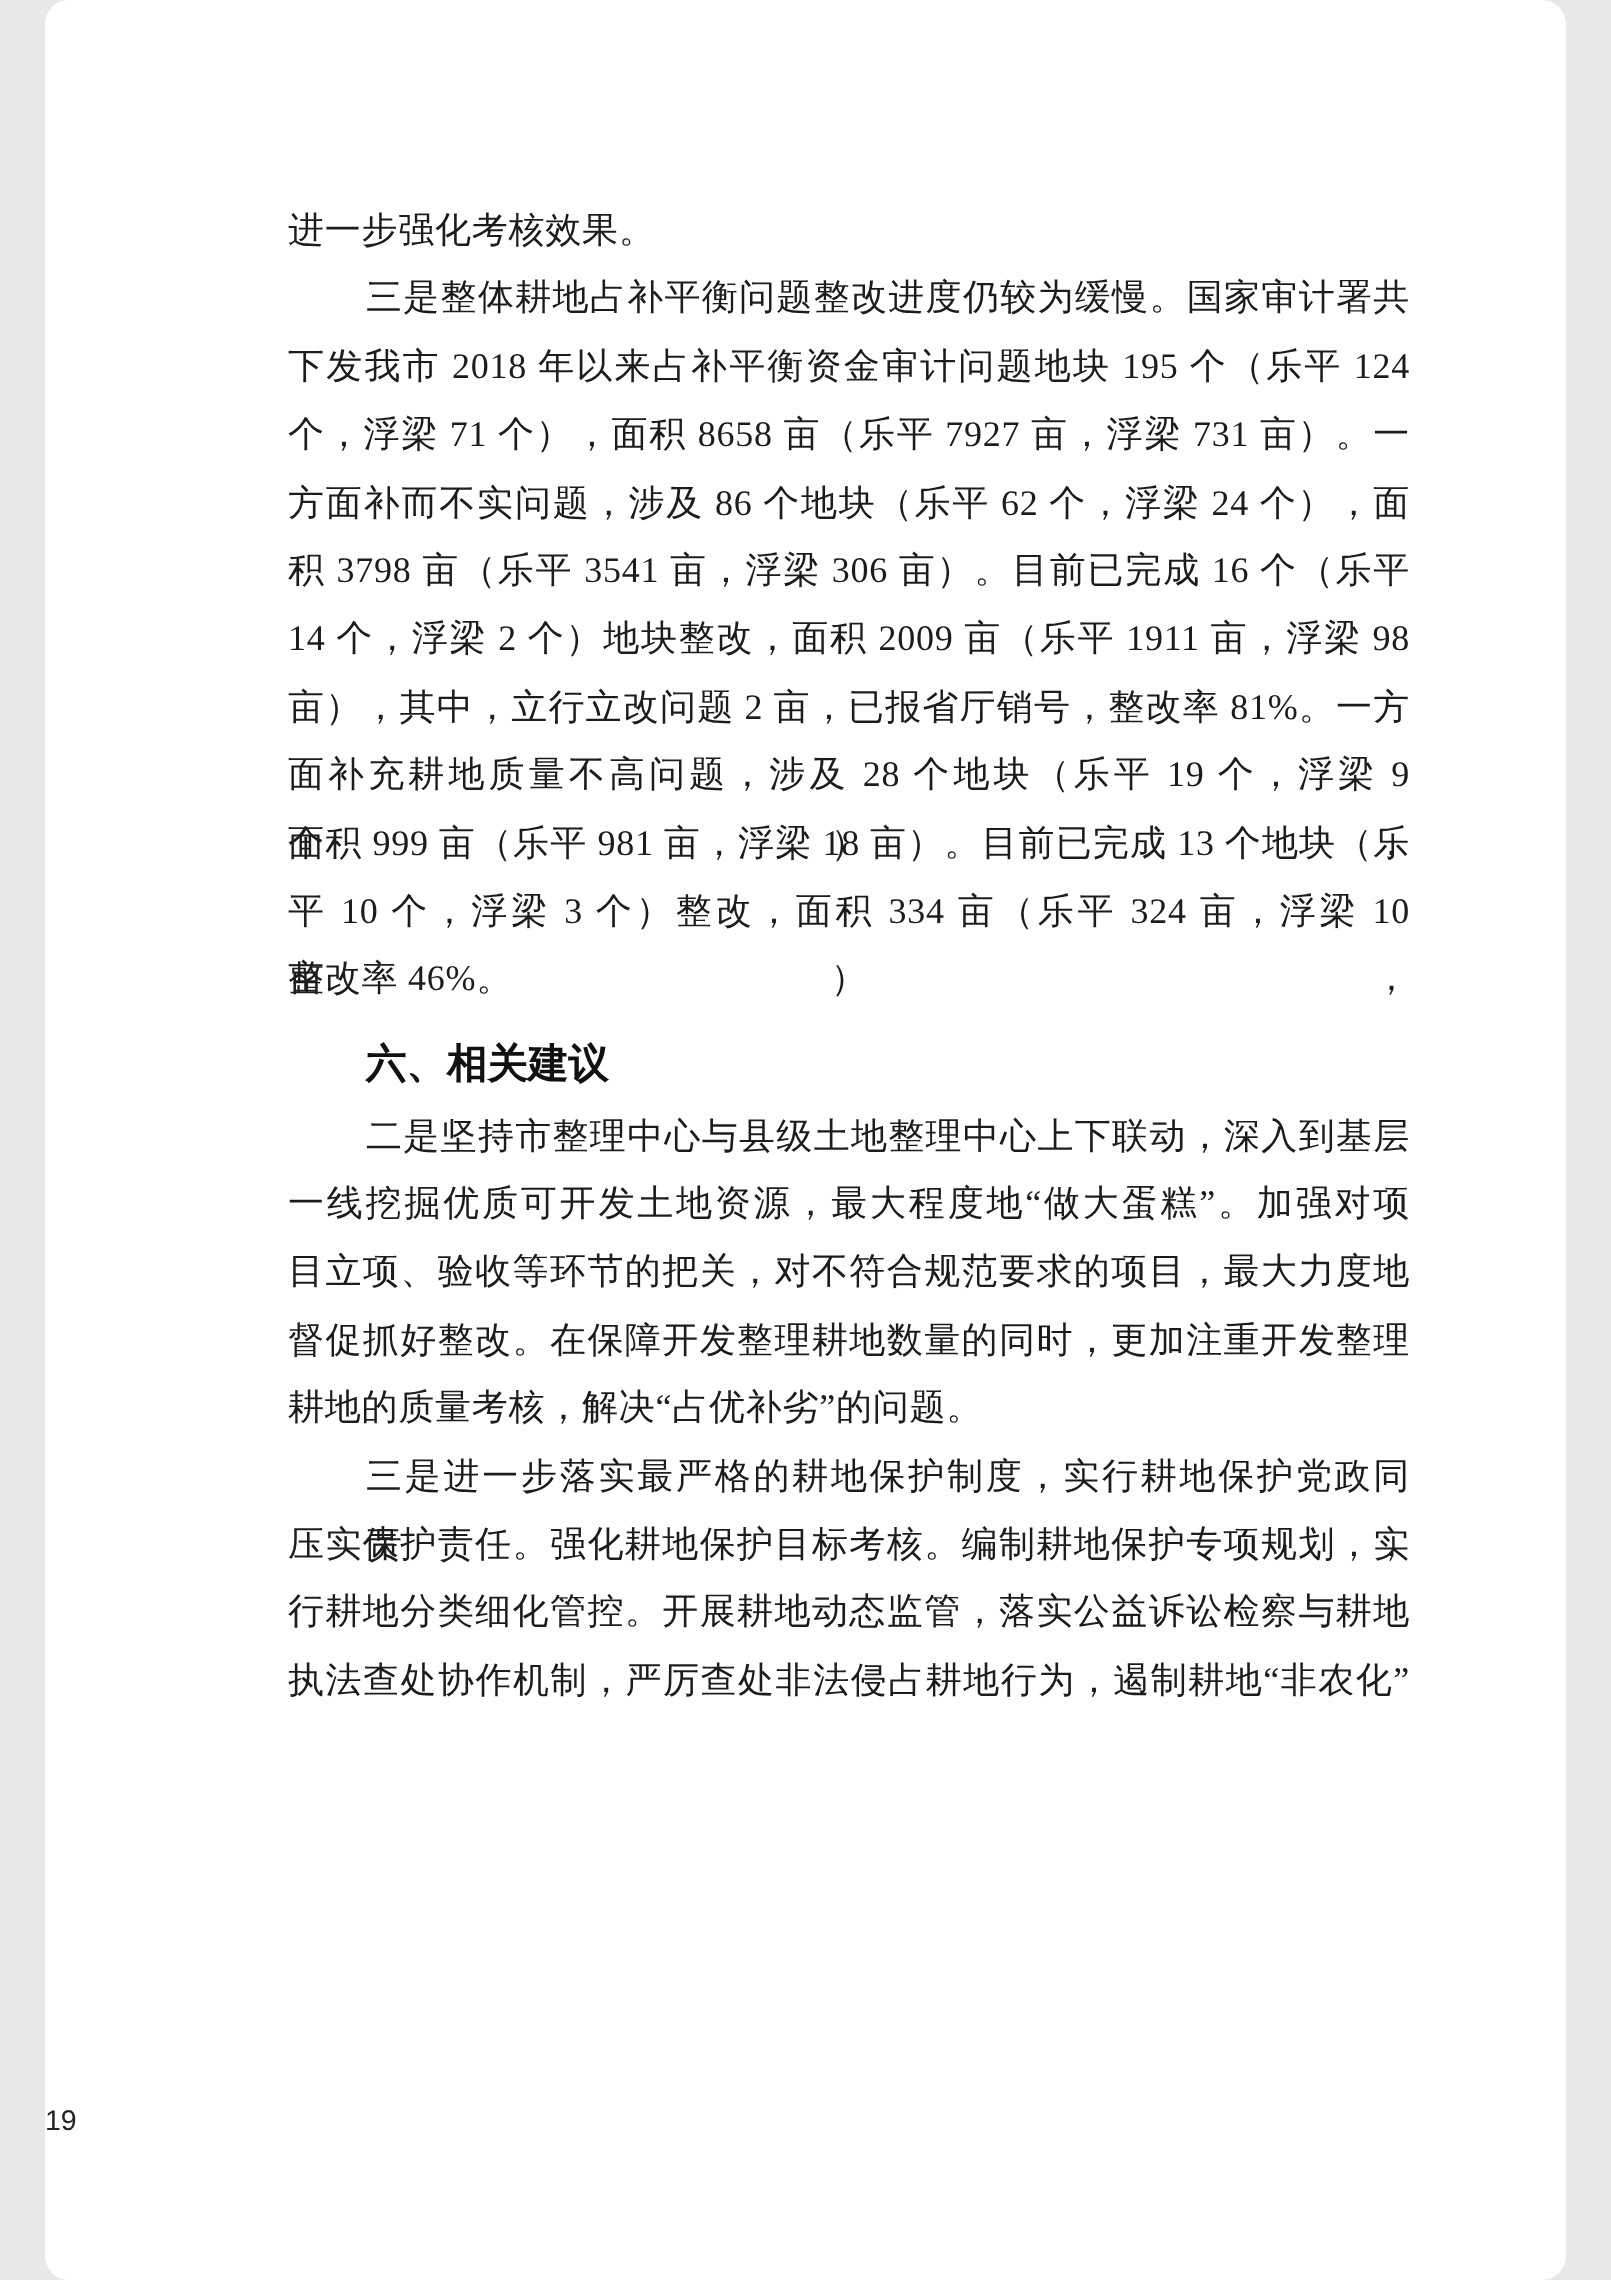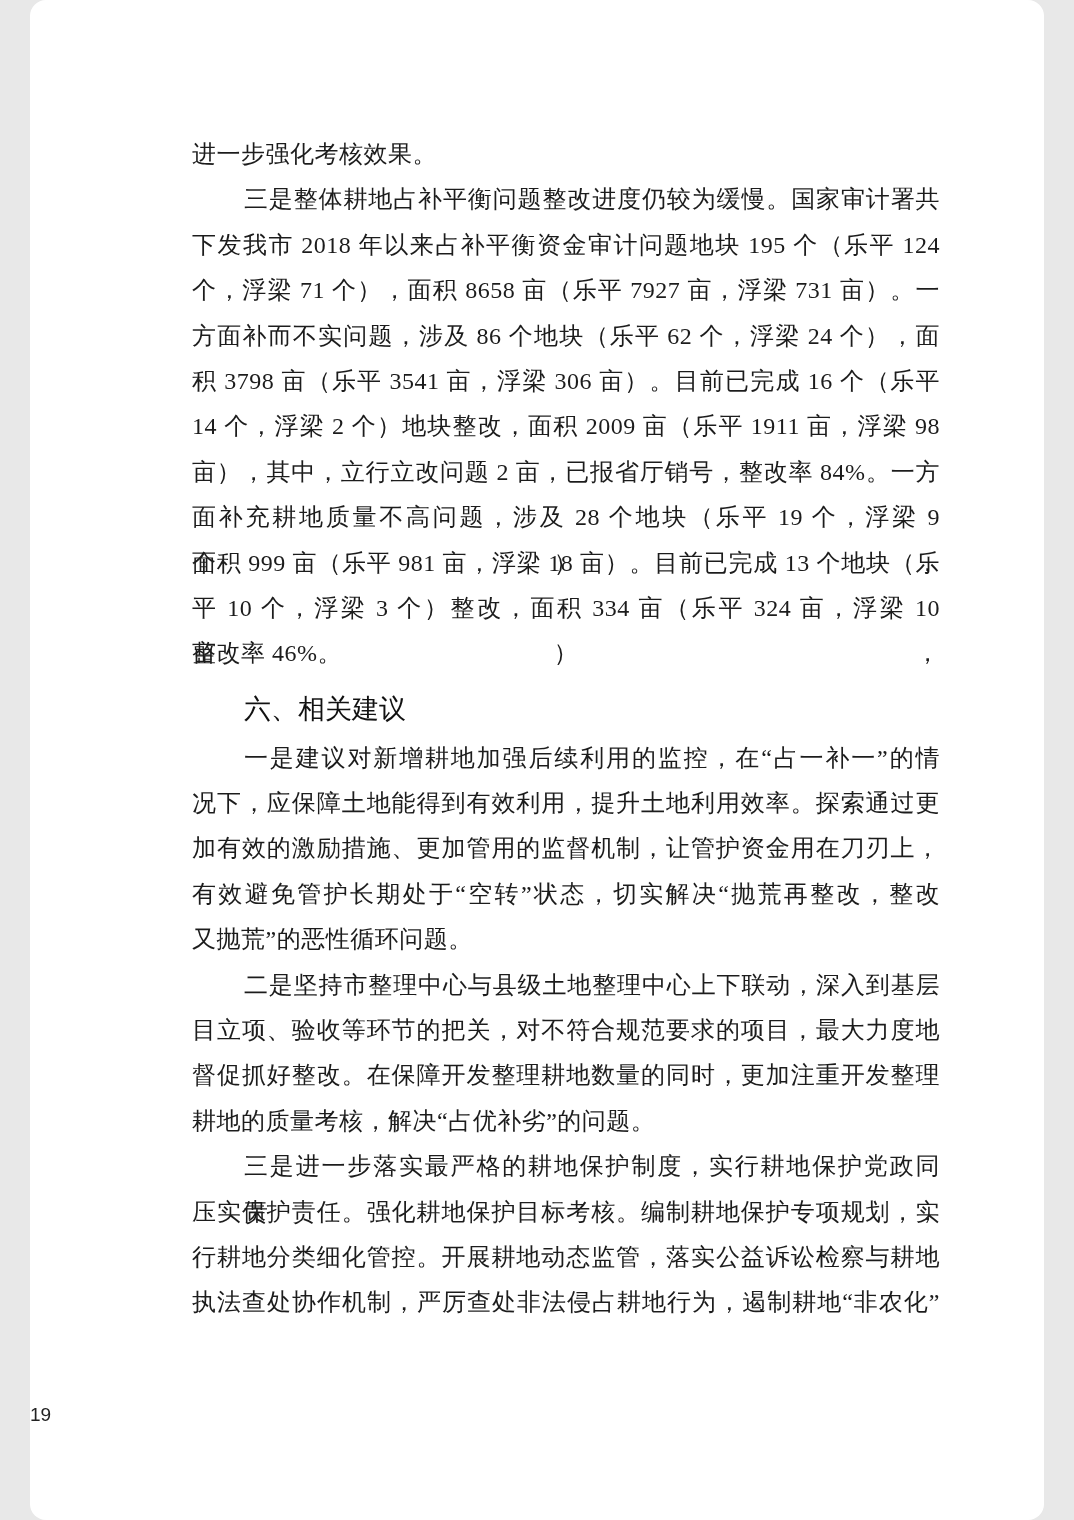--- a/index.html
+++ b/index.html
@@ -33,21 +33,21 @@
     white-space: normal;
     text-align: justify;
     text-align-last: justify;
     text-justify: inter-character;
   }
   .line.indent {
     padding-left: 52px;
   }
   .heading-line {
     font-family: "Liberation Sans", "DejaVu Sans", sans-serif;
-    font-weight: normal;
+    font-weight: bold;
     font-size: 27px;
     height: 46px;
     line-height: 46px;
     padding-left: 52px;
     margin-top: 9px;
     margin-bottom: 4px;
     color: #111111;
     white-space: nowrap;
   }
   .page-footer {
@@ -71,38 +71,32 @@
       <div>
         <div class="line">进一步强化考核效果。</div>
       </div>
       <div>
         <div class="line indent fill">三是整体耕地占补平衡问题整改进度仍较为缓慢。国家审计署共</div>
         <div class="line fill">下发我市 2018 年以来占补平衡资金审计问题地块 195 个（乐平 124</div>
         <div class="line fill">个，浮梁 71 个），面积 8658 亩（乐平 7927 亩，浮梁 731 亩）。一</div>
         <div class="line fill">方面补而不实问题，涉及 86 个地块（乐平 62 个，浮梁 24 个），面</div>
         <div class="line fill">积 3798 亩（乐平 3541 亩，浮梁 306 亩）。目前已完成 16 个（乐平</div>
         <div class="line fill">14 个，浮梁 2 个）地块整改，面积 2009 亩（乐平 1911 亩，浮梁 98</div>
-        <div class="line fill">亩），其中，立行立改问题 2 亩，已报省厅销号，整改率 84%。一方</div>
+        <div class="line fill">亩），其中，立行立改问题 2 亩，已报省厅销号，整改率 81%。一方</div>
         <div class="line fill">面补充耕地质量不高问题，涉及 28 个地块（乐平 19 个，浮梁 9 个），</div>
         <div class="line fill">面积 999 亩（乐平 981 亩，浮梁 18 亩）。目前已完成 13 个地块（乐</div>
         <div class="line fill">平 10 个，浮梁 3 个）整改，面积 334 亩（乐平 324 亩，浮梁 10 亩），</div>
         <div class="line">整改率 46%。</div>
       </div>
       <div>
         <div class="heading-line">六、相关建议</div>
       </div>
       <div>
-        <div class="line indent fill">一是建议对新增耕地加强后续利用的监控，在“占一补一”的情</div>
-        <div class="line fill">况下，应保障土地能得到有效利用，提升土地利用效率。探索通过更</div>
-        <div class="line fill">加有效的激励措施、更加管用的监督机制，让管护资金用在刀刃上，</div>
-        <div class="line fill">有效避免管护长期处于“空转”状态，切实解决“抛荒再整改，整改</div>
-        <div class="line">又抛荒”的恶性循环问题。</div>
-      </div>
-      <div>
         <div class="line indent fill">二是坚持市整理中心与县级土地整理中心上下联动，深入到基层</div>
+        <div class="line fill">一线挖掘优质可开发土地资源，最大程度地“做大蛋糕”。加强对项</div>
         <div class="line fill">目立项、验收等环节的把关，对不符合规范要求的项目，最大力度地</div>
         <div class="line fill">督促抓好整改。在保障开发整理耕地数量的同时，更加注重开发整理</div>
         <div class="line">耕地的质量考核，解决“占优补劣”的问题。</div>
       </div>
       <div>
         <div class="line indent fill">三是进一步落实最严格的耕地保护制度，实行耕地保护党政同责，</div>
         <div class="line fill">压实保护责任。强化耕地保护目标考核。编制耕地保护专项规划，实</div>
         <div class="line fill">行耕地分类细化管控。开展耕地动态监管，落实公益诉讼检察与耕地</div>
         <div class="line fill">执法查处协作机制，严厉查处非法侵占耕地行为，遏制耕地“非农化”</div>
       </div>

